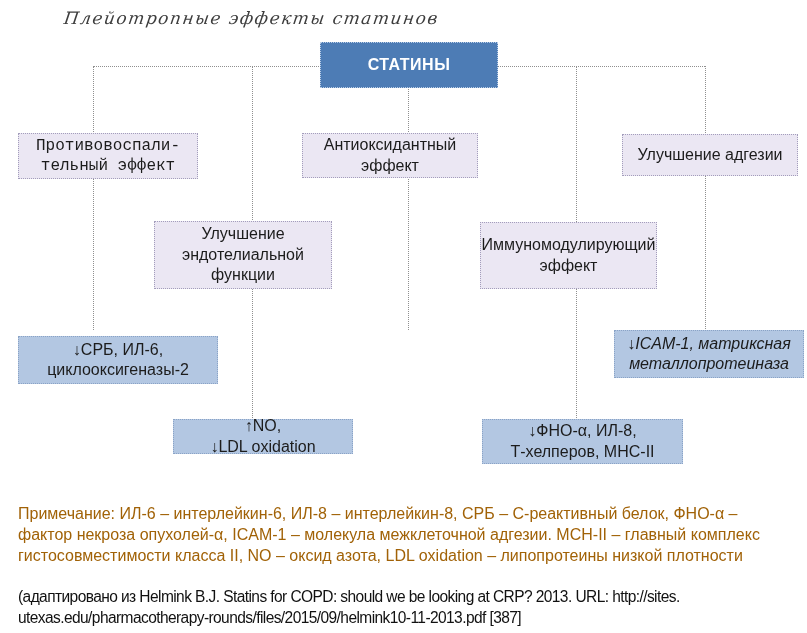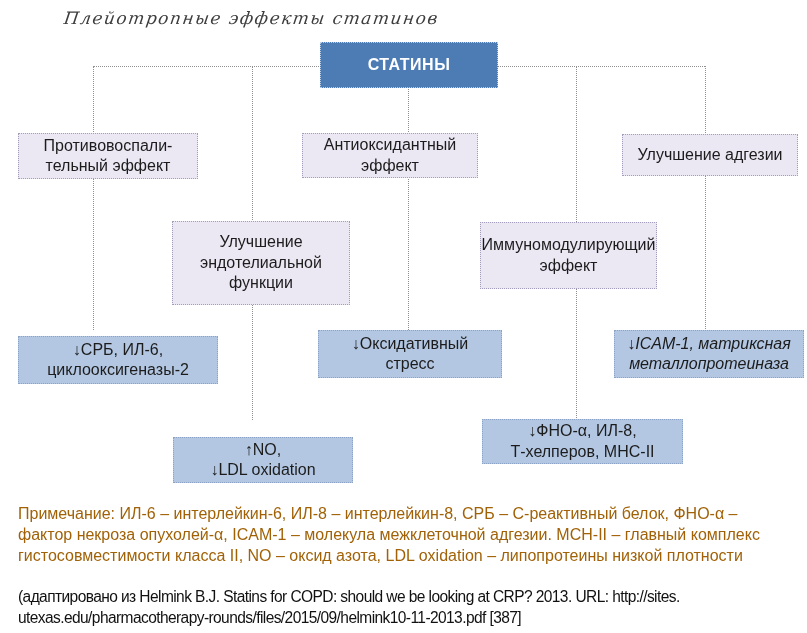--- a/index.html
+++ b/index.html
@@ -82,38 +82,36 @@
 
   <div class="hline" style="left:93px;top:66px;width:612px;"></div>
   <div class="vline" style="left:93px;top:66px;height:264px;"></div>
   <div class="vline" style="left:252px;top:66px;height:354px;"></div>
   <div class="vline" style="left:408px;top:66px;height:264px;"></div>
   <div class="vline" style="left:576px;top:66px;height:354px;"></div>
   <div class="vline" style="left:705px;top:66px;height:265px;"></div>
 
   <div class="box box-root" style="left:320px;top:42px;width:178px;height:46px;">СТАТИНЫ</div>
 
-  <div class="box box-effect" style="left:18px;top:133px;width:180px;height:46px;">Противовоспали-
+  <div class="box box-effect" style="left:18px;top:133px;width:180px;height:46px;font-family:Liberation Mono, monospace;">Противовоспали-
 тельный эффект</div>
   <div class="box box-effect" style="left:302px;top:133px;width:176px;height:45px;">Антиоксидантный
 эффект</div>
   <div class="box box-effect" style="left:622px;top:134px;width:176px;height:42px;">Улучшение адгезии</div>
-  <div class="box box-effect" style="left:172px;top:221px;width:178px;height:84px;">Улучшение
+  <div class="box box-effect" style="left:154px;top:221px;width:178px;height:68px;">Улучшение
 эндотелиальной
 функции</div>
   <div class="box box-effect" style="left:480px;top:222px;width:177px;height:67px;">Иммуномодулирующий
 эффект</div>
 
   <div class="box box-outcome" style="left:18px;top:336px;width:200px;height:48px;">↓СРБ, ИЛ-6,
 циклооксигеназы-2</div>
-  <div class="box box-outcome" style="left:318px;top:330px;width:184px;height:48px;">↓Оксидативный
-стресс</div>
   <div class="box box-outcome" style="left:614px;top:330px;width:190px;height:48px;font-style:italic;">↓ICAM-1, матриксная
 металлопротеиназа</div>
-  <div class="box box-outcome" style="left:173px;top:437px;width:180px;height:46px;">↑NO,
+  <div class="box box-outcome" style="left:173px;top:419px;width:180px;height:35px;">↑NO,
 ↓LDL oxidation</div>
   <div class="box box-outcome" style="left:482px;top:419px;width:201px;height:45px;">↓ФНО-α, ИЛ-8,
 Т-хелперов, MHC-II</div>
 
   <div class="note">Примечание: ИЛ-6 – интерлейкин-6, ИЛ-8 – интерлейкин-8, СРБ – C-реактивный белок, ФНО-α –
 фактор некроза опухолей-α, ICAM-1 – молекула межклеточной адгезии. MCH-II – главный комплекс
 гистосовместимости класса II, NO – оксид азота, LDL oxidation – липопротеины низкой плотности</div>
   <div class="citation">(адаптировано из Helmink B.J. Statins for COPD: should we be looking at CRP? 2013. URL: http://sites.
 utexas.edu/pharmacotherapy-rounds/files/2015/09/helmink10-11-2013.pdf  [387]</div>
 

